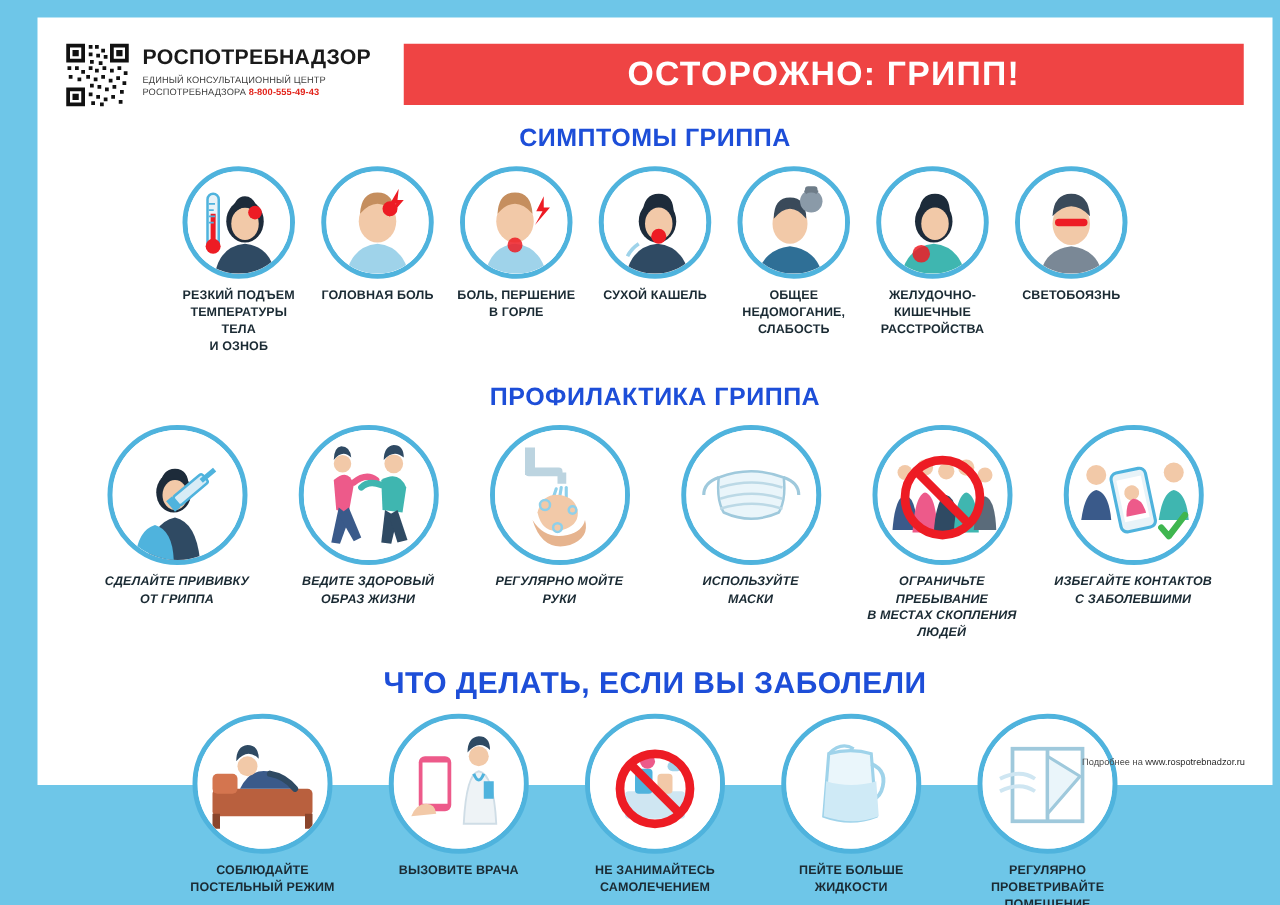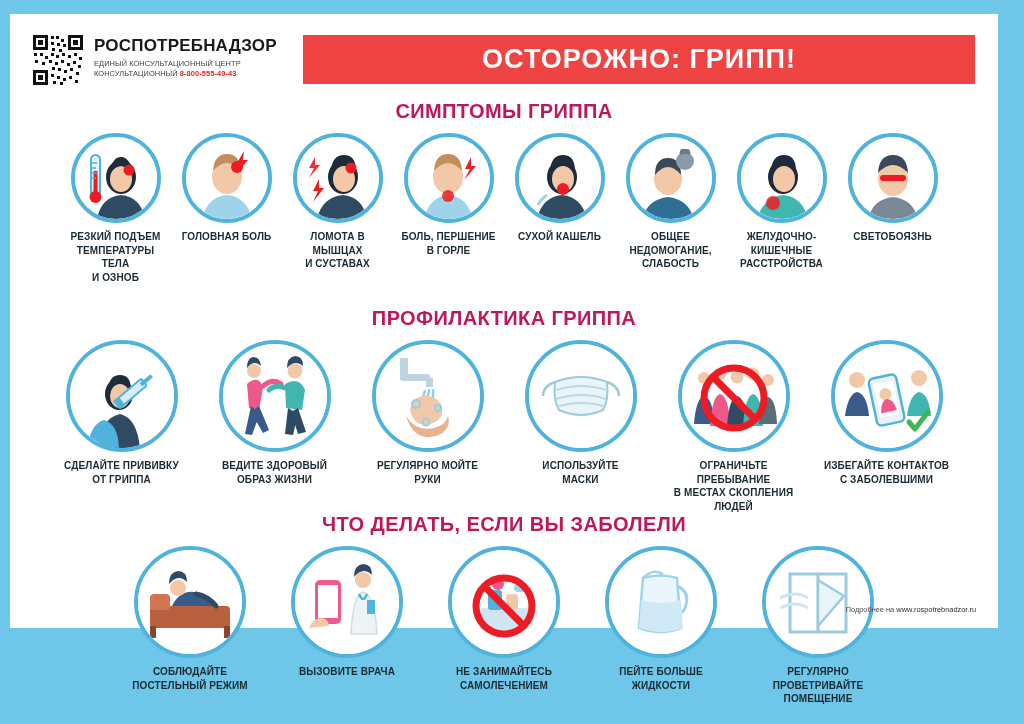--- a/index.html
+++ b/index.html
@@ -4,21 +4,21 @@
 <style>
   html,body{margin:0;padding:0;}
   body{
     width:1024px;height:724px;
     background:#6ec6e8;
     font-family:"Liberation Sans", sans-serif;
     overflow:hidden;
   }
   .poster{
     position:absolute;
-    left:10px;top:14px;
+    left:30px;top:14px;
     width:988px;height:614px;
     background:#ffffff;
     box-sizing:border-box;
   }
 
   
   .header{
     position:relative;
     height:72px;
   }
@@ -43,27 +43,27 @@
     background:#ef4444;
     display:flex;align-items:center;justify-content:center;
   }
   .title-bar span{
     color:#fff;font-size:27px;font-weight:bold;letter-spacing:1px;
   }
 
   
   .sec-title{
     text-align:center;
-    color:#be185d;
+    color:#1d4ed8;
     font-weight:bold;
     letter-spacing:.4px;
   }
   #t1{font-size:20px;margin-top:14px;}
   #t2{font-size:20px;margin-top:23px;}
-  #t3{font-size:20px;margin-top:0;}
+  #t3{font-size:24px;margin-top:20px;}
 
   
   .row{
     display:flex;
     justify-content:center;
     align-items:flex-start;
   }
   .cell{
     text-align:center;
   }
@@ -82,21 +82,21 @@
     color:#1a2a33;
     line-height:1.35;
     letter-spacing:.1px;
     text-transform:uppercase;
   }
   
   #row-symptoms{margin-top:10px;gap:12px;}
   #row-symptoms .circle{width:82px;height:82px;}
   #row-symptoms .cell{width:99px;}
 
-  #row-prevention{margin-top:10px;gap:14px;}
+  #row-prevention{margin-top:10px;gap:14px;font-style:italic;}
   #row-prevention .circle{width:104px;height:104px;}
   #row-prevention .cell{width:139px;}
 
   #row-actions{margin-top:10px;gap:14px;}
   #row-actions .circle{width:104px;height:104px;}
   #row-actions .cell{width:143px;}
 
   
   .fig{position:absolute;left:0;top:0;width:100%;height:100%;}
 
@@ -167,21 +167,21 @@
           <rect x="41" y="6" width="5" height="5"></rect>
         <rect x="6" y="41" width="5" height="5"></rect>
       </g>
     </svg>
 
     <div class="brand">
       <div class="name">РОСПОТРЕБНАДЗОР</div>
       <div class="sub">
         <div>ЕДИНЫЙ КОНСУЛЬТАЦИОННЫЙ ЦЕНТР</div>
         <div>
-          <span>КОНСУЛЬТАЦИОННЫЙ</span>
+          <span>РОСПОТРЕБНАДЗОРА</span>
           <span class="phone">8-800-555-49-43</span>
         </div>
       </div>
     </div>
 
     <div class="title-bar">
       <span>ОСТОРОЖНО: ГРИПП!</span>
     </div>
   </div>
 
@@ -218,35 +218,20 @@
           <path d="M16 82 q5-22 25-24 q20 2 25 24z" fill="#9fd3ea"></path>
           <ellipse cx="41" cy="40" rx="15" ry="17" fill="#f2c9a8"></ellipse>
           <path d="M27 34 q14-16 28 0 q-1-17-14-17 q-13 0-14 17z" fill="#c58e5e"></path>
           <circle cx="51" cy="30" r="6" fill="#ed1c24"></circle>
           <path d="M58 14 l-7 12 l5 0 l-6 11 l12 -14 l-5 0z" fill="#ed1c24"></path>
         </svg>
       </div>
       <div class="cap">ГОЛОВНАЯ БОЛЬ</div>
     </div>
 
-    <div class="cell">
-      <div class="circle">
-        <svg class="fig" viewBox="0 0 82 82">
-          <rect width="82" height="82" fill="#fff"></rect>
-          <path d="M20 82 q5-22 26-24 q20 2 24 24z" fill="#2f4a63"></path>
-          <ellipse cx="46" cy="40" rx="15" ry="17" fill="#1d2b3a"></ellipse>
-          <ellipse cx="47" cy="42" rx="11" ry="13" fill="#f2c9a8"></ellipse>
-          <path d="M34 34 q13-15 25 0 q0-16-12-16 q-12 0-13 16z" fill="#1d2b3a"></path>
-          <circle cx="54" cy="31" r="5.5" fill="#ed1c24"></circle>
-          <path d="M22 42 l-6 12 l5 0 l-5 11 l11 -14 l-5 0z" fill="#ed1c24"></path>
-          <path d="M18 20 l-6 11 l5 0 l-5 10 l11 -13 l-5 0z" fill="#ed1c24" opacity=".9"></path>
-        </svg>
-      </div>
-      <div class="cap">ЛОМОТА В МЫШЦАХ<br>И СУСТАВАХ</div>
-    </div>
 
     <div class="cell">
       <div class="circle">
         <svg class="fig" viewBox="0 0 82 82">
           <rect width="82" height="82" fill="#fff"></rect>
           <path d="M16 82 q5-22 24-24 q20 2 25 24z" fill="#9fd3ea"></path>
           <ellipse cx="40" cy="40" rx="15" ry="17" fill="#f2c9a8"></ellipse>
           <path d="M26 34 q14-16 28 0 q-1-17-14-17 q-13 0-14 17z" fill="#c58e5e"></path>
           <circle cx="40" cy="59" r="6" fill="#ed1c24" opacity=".85"></circle>
           <path d="M63 20 l-6 12 l5 0 l-6 11 l12 -14 l-5 0z" fill="#ed1c24"></path>

